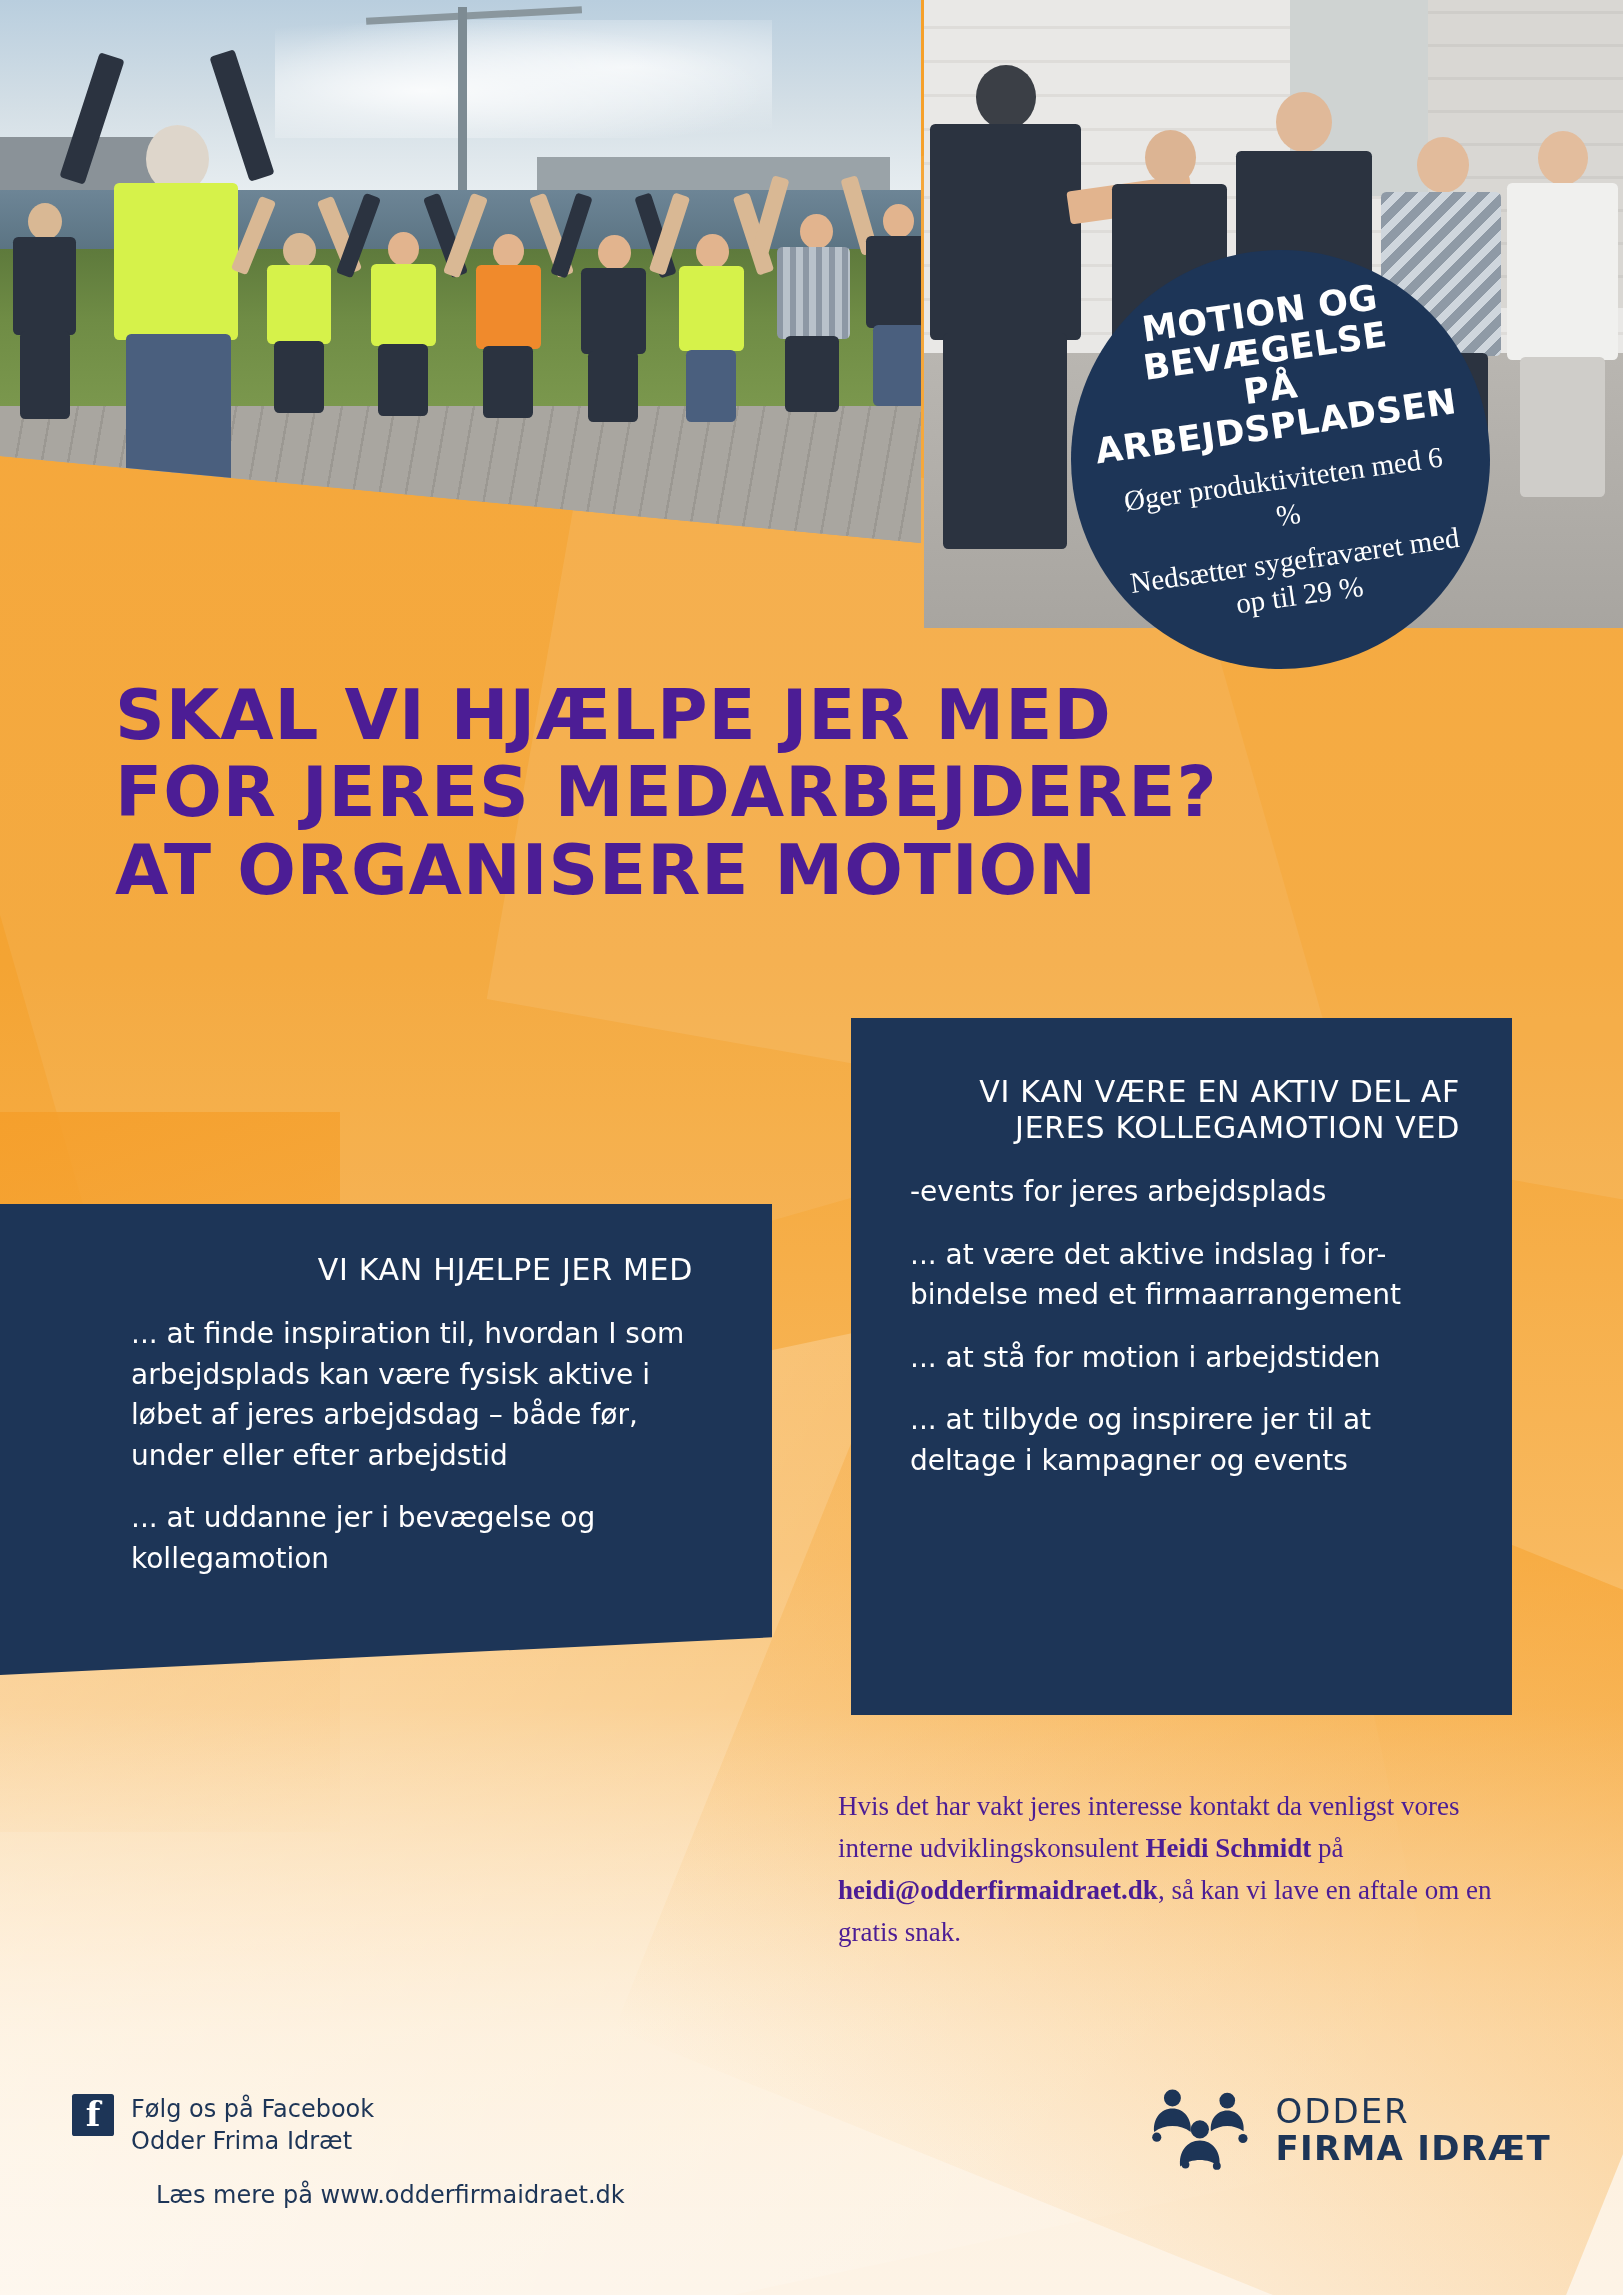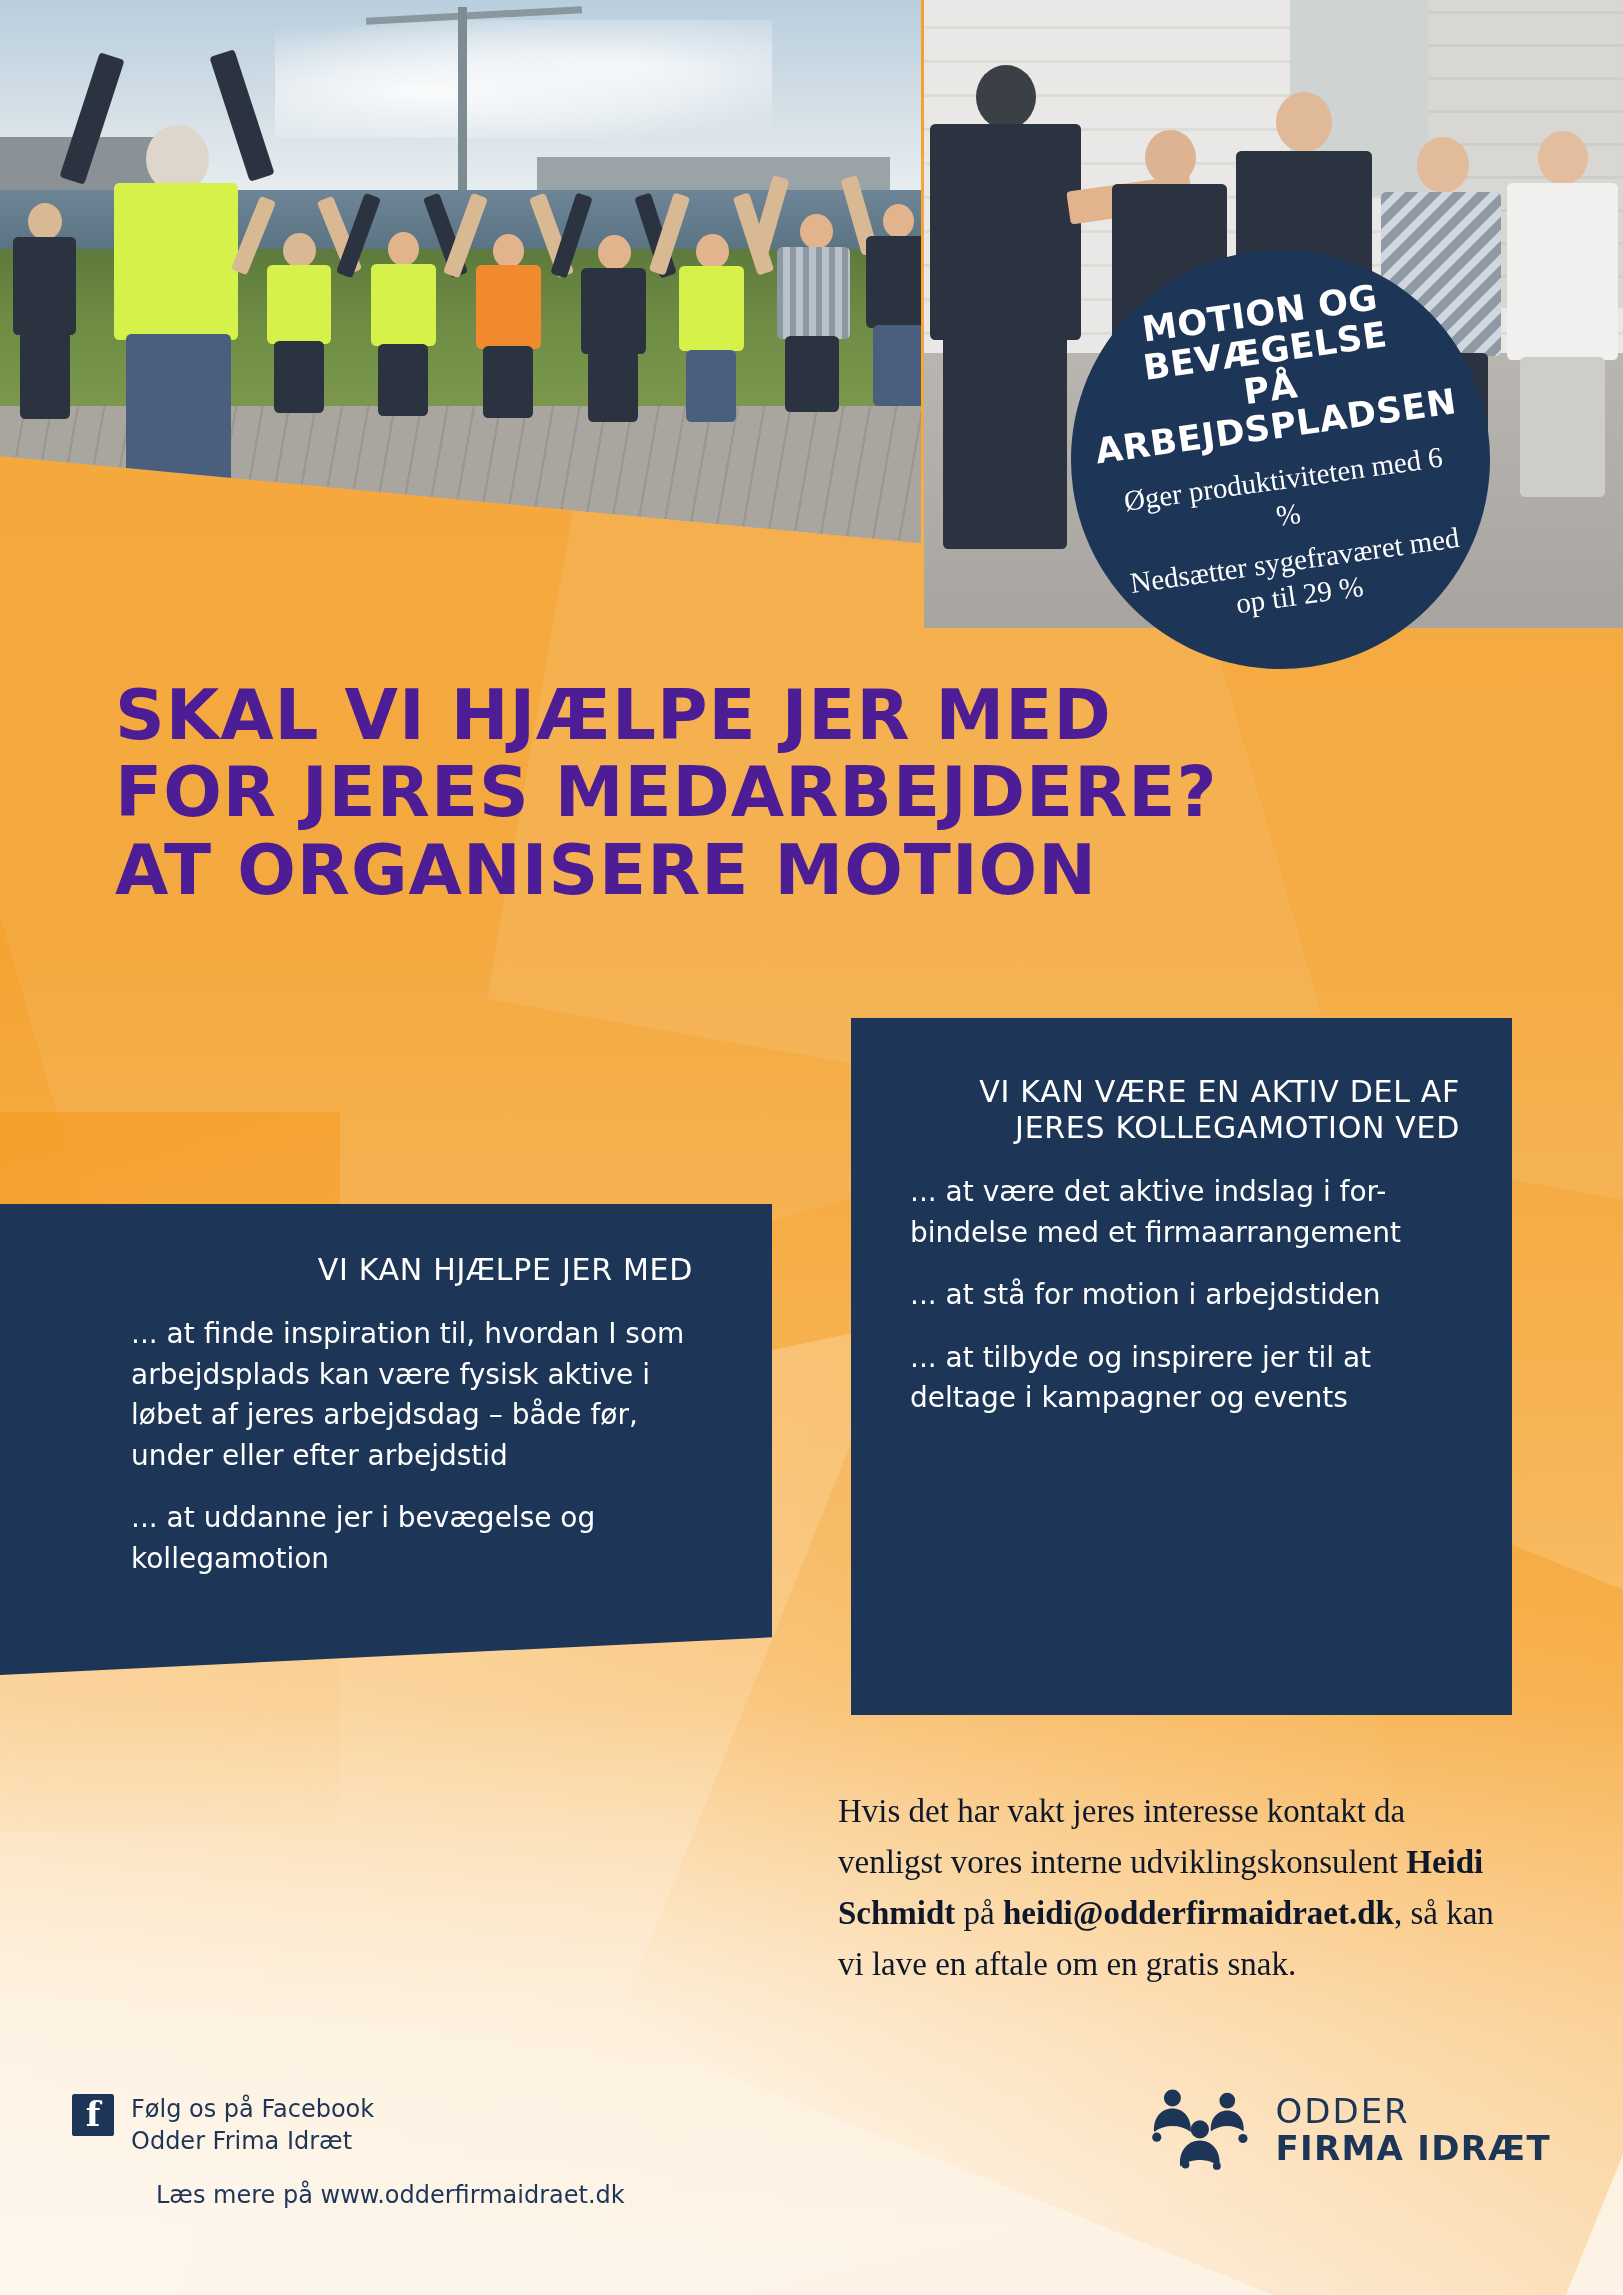--- a/index.html
+++ b/index.html
@@ -263,23 +263,23 @@
     line-height: 1.45;
     margin-bottom: 22px;
   }
 
   
   .contact {
     position: absolute;
     left: 838px;
     top: 1786px;
     width: 674px;
-    color: #0f172a;
+    color: #4c1d95;
     font-family: "Liberation Serif", serif;
-    font-size: 33px;
+    font-size: 27px;
     line-height: 1.55;
   }
   .contact b { font-weight: bold; }
 
   
   .footer-fb {
     position: absolute;
     left: 72px;
     top: 2094px;
     display: flex;
@@ -487,20 +487,21 @@
     <div class="box-heading">VI KAN HJÆLPE JER MED</div>
     <div class="box-item">... at finde inspiration til, hvordan I som arbejdsplads kan være fysisk aktive i løbet af jeres arbejdsdag – både før, under eller efter arbejdstid</div>
     <div class="box-item">... at uddanne jer i bevægelse og kollegamotion</div>
   </div>
 
   <div class="box box-right">
     <div class="box-heading">
       <div>VI KAN VÆRE EN AKTIV DEL AF</div>
       <div>JERES KOLLEGAMOTION VED</div>
     </div>
+    <div class="box-item">-events for jeres arbejdsplads</div>
     <div class="box-item">... at være det aktive indslag i for-bindelse med et firmaarrangement</div>
     <div class="box-item">... at stå for motion i arbejdstiden</div>
     <div class="box-item">... at tilbyde og inspirere jer til at deltage i kampagner og events</div>
   </div>
 
   <div class="contact">
     <span>Hvis det har vakt jeres interesse kontakt da venligst vores interne udviklingskonsulent </span><b>Heidi Schmidt</b><span> på </span><b>heidi@odderfirmaidraet.dk</b><span>, så kan vi lave en aftale om en gratis snak.</span>
   </div>
 
   <div class="footer-fb">

